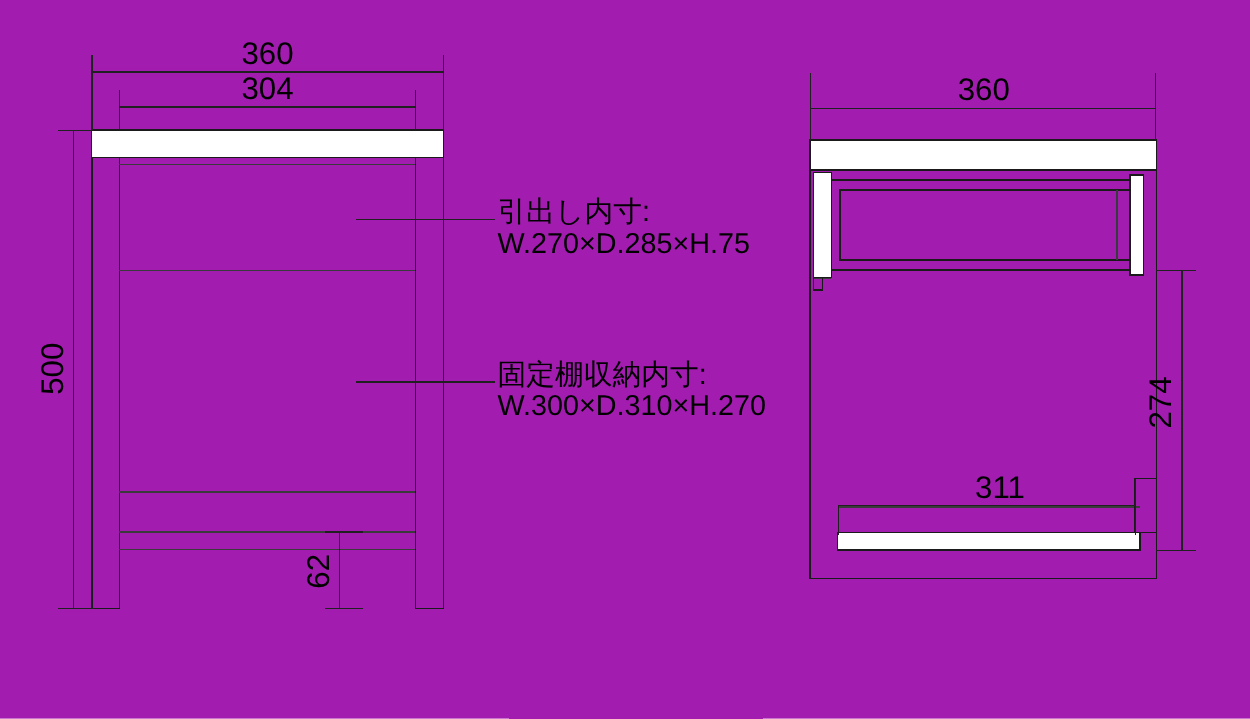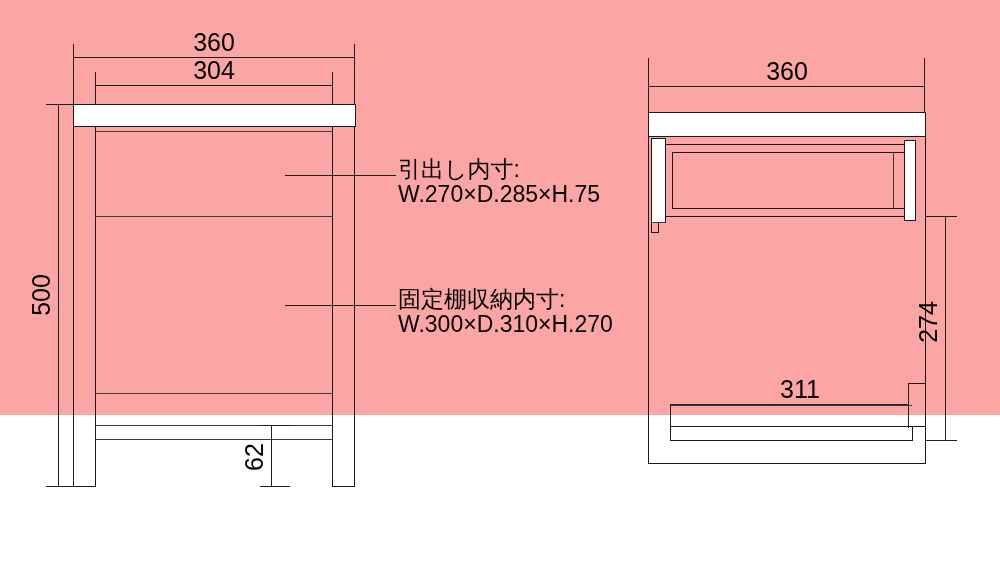--- a/index.html
+++ b/index.html
@@ -9,22 +9,22 @@
   }
   body {
     width: 1000px;
     height: 575px;
     font-family: "Liberation Sans", sans-serif;
     overflow: hidden;
   }
   #drawing-root {
     position: relative;
     width: 1000px;
-    height: 415px;
-    background: #fca5a5;
+    height: 575px;
+    background: #a21caf;
   }
   svg#cad {
     display: block;
     width: 1000px;
     height: 575px;
   }
   .part-line {
     fill: none;
     stroke: #1a1a1a;
     stroke-width: 1;

